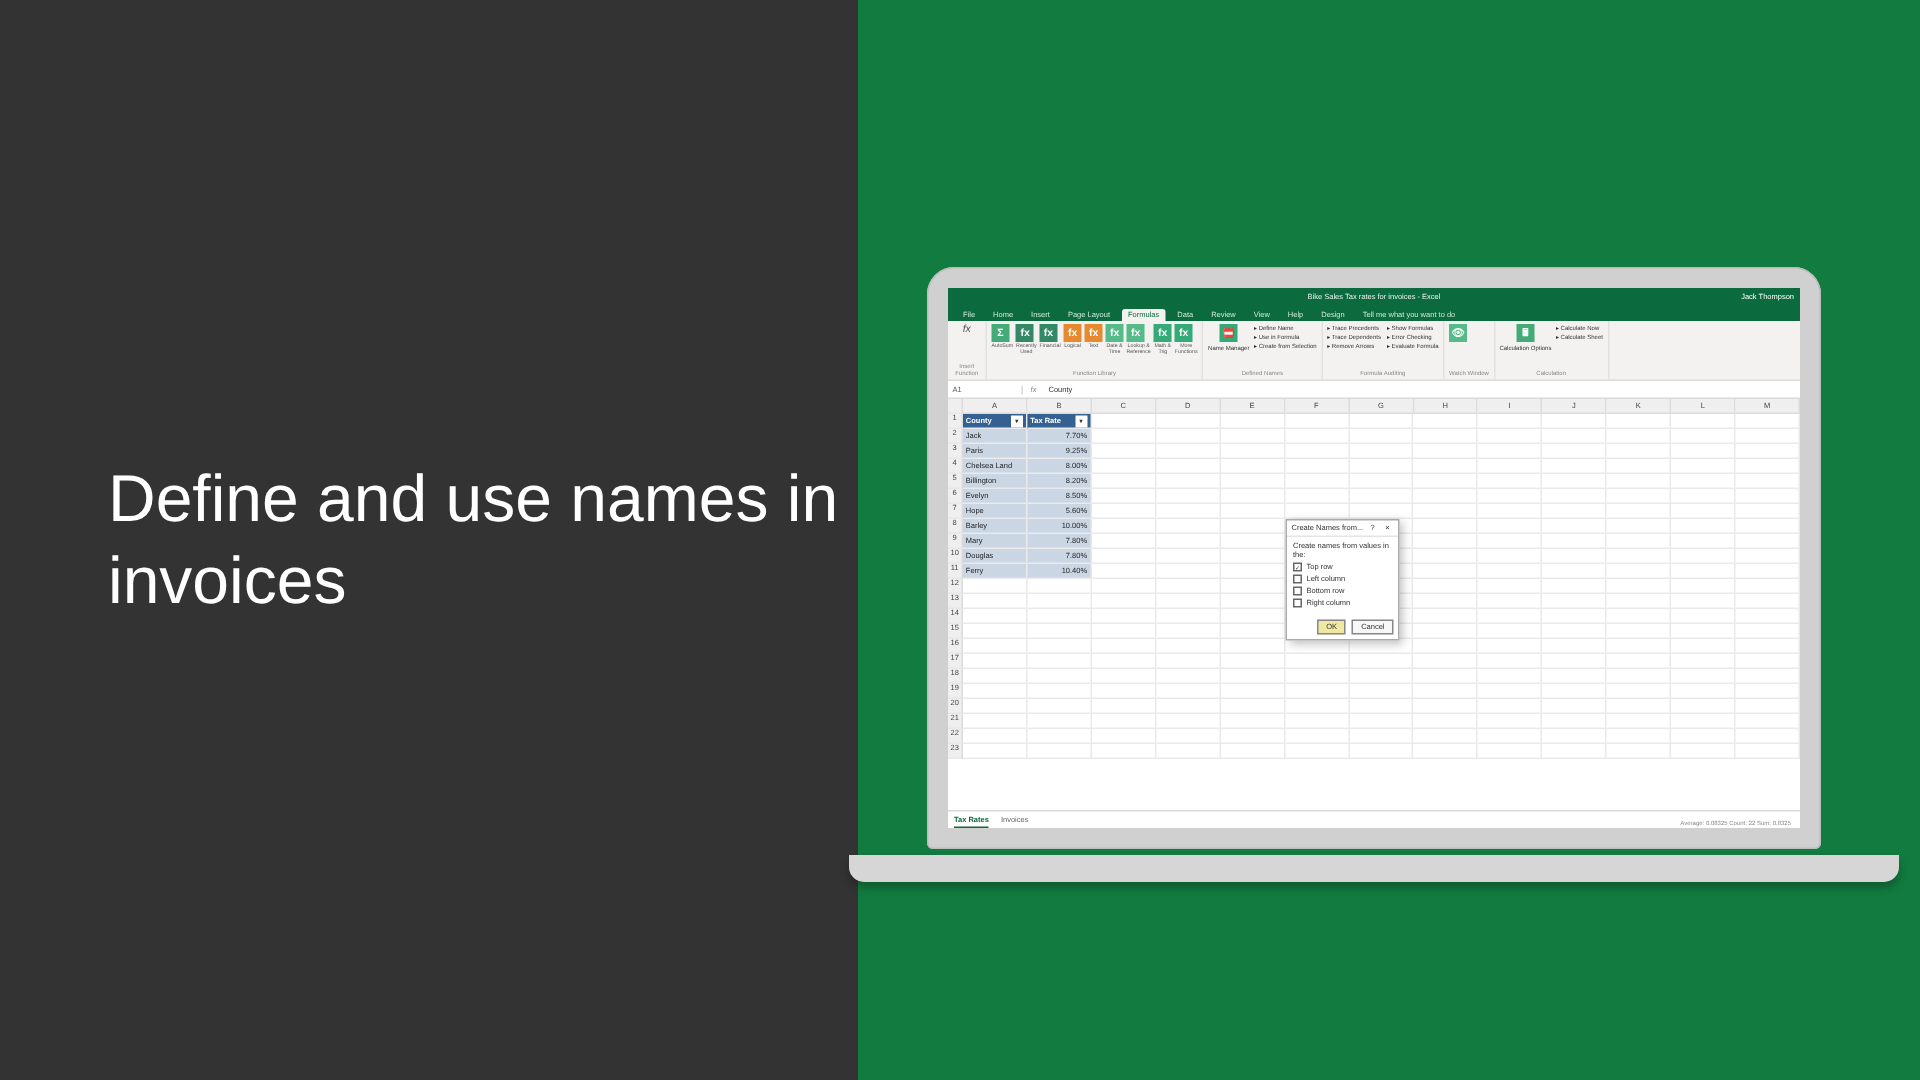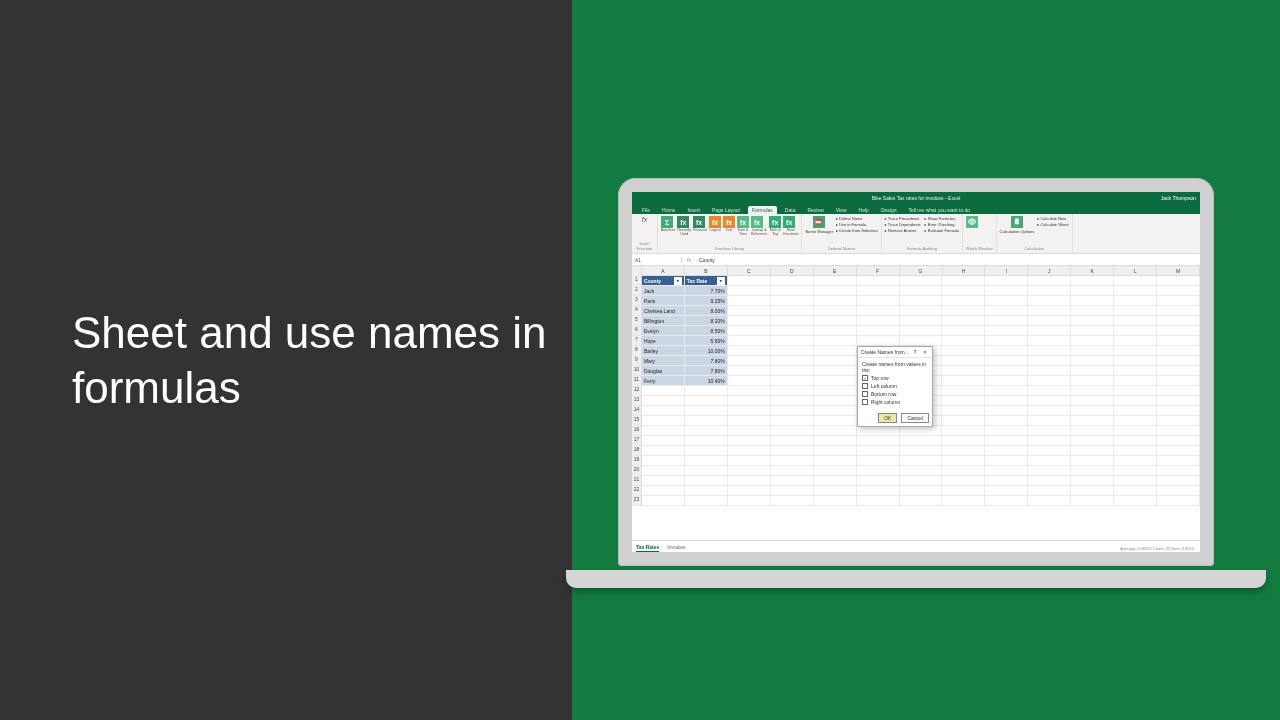--- a/index.html
+++ b/index.html
@@ -49,21 +49,21 @@
 .dialog .chk .box { width:6px; height:6px; border:1px solid #666; display:flex; align-items:center; justify-content:center; font-size:4px; }
 .dialog .dbtns { padding:3px; display:flex; justify-content:flex-end; gap:4px; }
 .dbtn { border:1px solid #888; background:#f8f8f8; padding:1px 5px; font-size:5px; }
 .dbtn.primary { background:#efe8a3; }
 .cursor { position:absolute; left:215px; top:50px; font-size:12px; color:#000; pointer-events:none; }
 </style>
 </head>
 <body>
 
 <div class="left-panel">
-  <div class="title-text">Sheet and use names in formulas</div>
+  <div class="title-text">Define and use names in invoices</div>
 </div>
 
 <div class="right-panel">
   <div class="laptop">
     <div class="screen">
 
       <div class="xl-titlebar">
         <span class="ctr">Bike Sales         Tax rates for invoices - Excel</span>
         <span class="rgt">Jack Thompson</span>
       </div>

